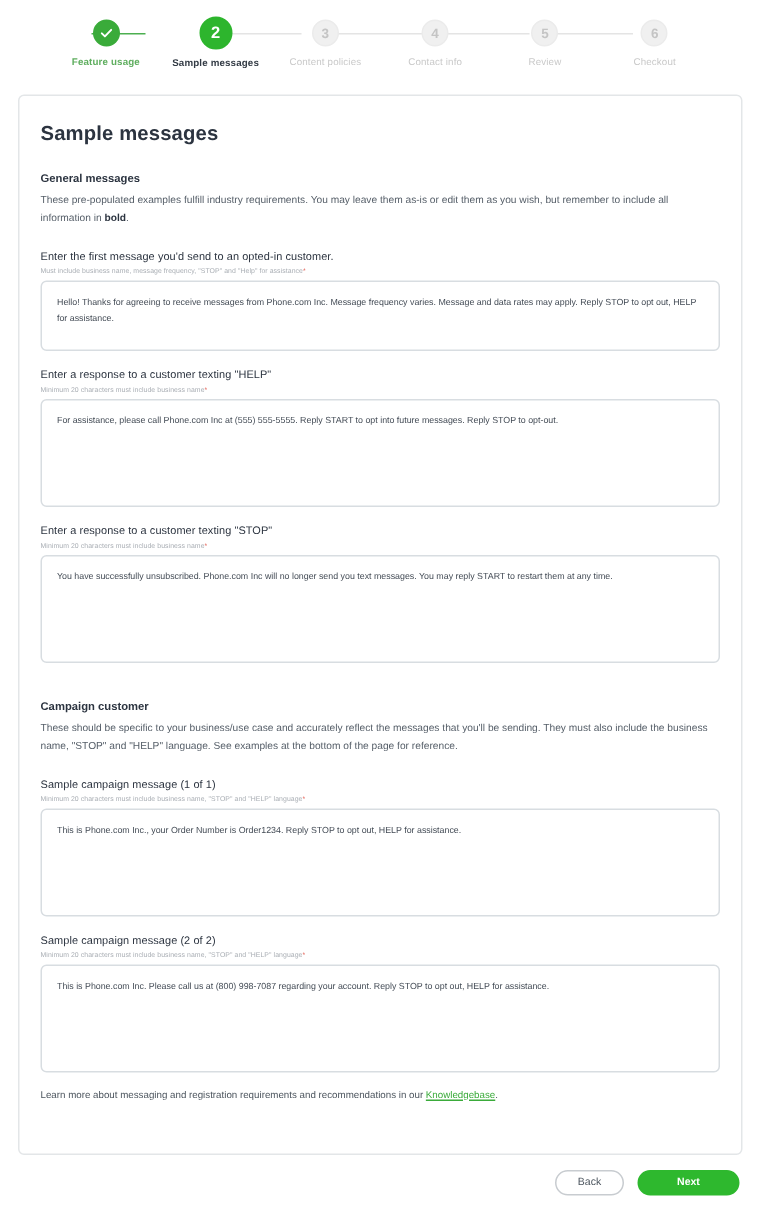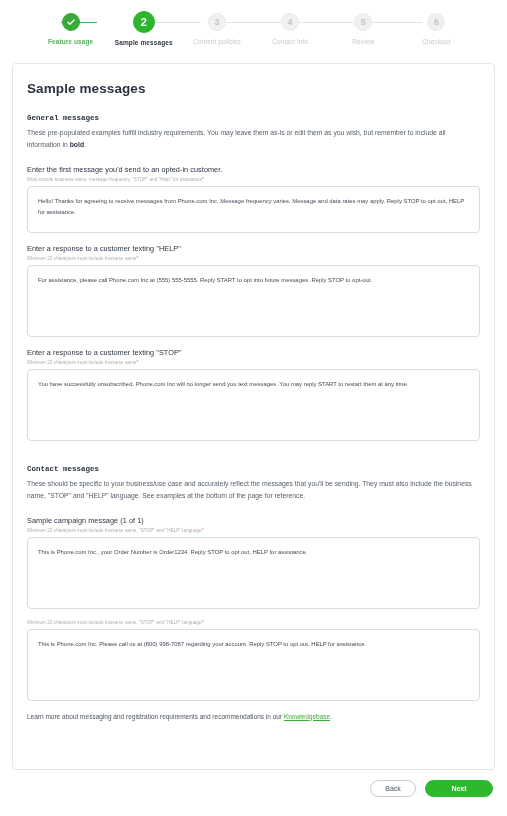--- a/index.html
+++ b/index.html
@@ -92,21 +92,20 @@
     font-weight: bold;
     margin: 3px 0 18px 0;
     color: #2c3440;
     letter-spacing: .1px;
   }
   h2.section-title {
     font-size: 7.5px;
     font-weight: bold;
     margin: 0 0 5px 0;
     color: #2c3440;
-    font-family: Liberation Mono, monospace;
   }
   p.section-desc {
     font-size: 6.8px;
     line-height: 1.75;
     margin: 0 0 14px 0;
     color: #555e68;
   }
   p.section-desc b { color: #2c3440; }
 
   .field { margin-bottom: 11px; }
@@ -256,30 +255,31 @@
   </div>
 
   <div class="field">
     <div class="field-label">Enter a response to a customer texting "STOP"</div>
     <div class="field-hint"><span>Minimum 20 characters must include business name</span><span class="req">*</span></div>
     <textarea class="textarea ta-3" style="">You have successfully unsubscribed. Phone.com Inc will no longer send you text messages. You may reply START to restart them at any time.</textarea>
   </div>
 
   <div class="spacer-lg"></div>
 
-  <h2 class="section-title">Contact messages</h2>
+  <h2 class="section-title">Campaign customer</h2>
   <p class="section-desc">These should be specific to your business/use case and accurately reflect the messages that you'll be sending. They must also include the business name, "STOP" and "HELP" language. See examples at the bottom of the page for reference.</p>
 
   <div class="field">
     <div class="field-label">Sample campaign message (1 of 1)</div>
     <div class="field-hint"><span>Minimum 20 characters must include business name, "STOP" and "HELP" language</span><span class="req">*</span></div>
     <textarea class="textarea ta-4" style="">This is Phone.com Inc., your Order Number is Order1234. Reply STOP to opt out, HELP for assistance.</textarea>
   </div>
 
   <div class="field">
+    <div class="field-label">Sample campaign message (2 of 2)</div>
     <div class="field-hint"><span>Minimum 20 characters must include business name, "STOP" and "HELP" language</span><span class="req">*</span></div>
     <textarea class="textarea ta-5" style="">This is Phone.com Inc. Please call us at (800) 998-7087 regarding your account. Reply STOP to opt out, HELP for assistance.</textarea>
   </div>
 
   <p class="footer-note"><span>Learn more about messaging and registration requirements and recommendations in our </span><a class="kb-link">Knowledgebase</a><span>.</span></p>
 
 </div>
 
 <div class="actions">
   <button class="btn btn-back">Back</button>

